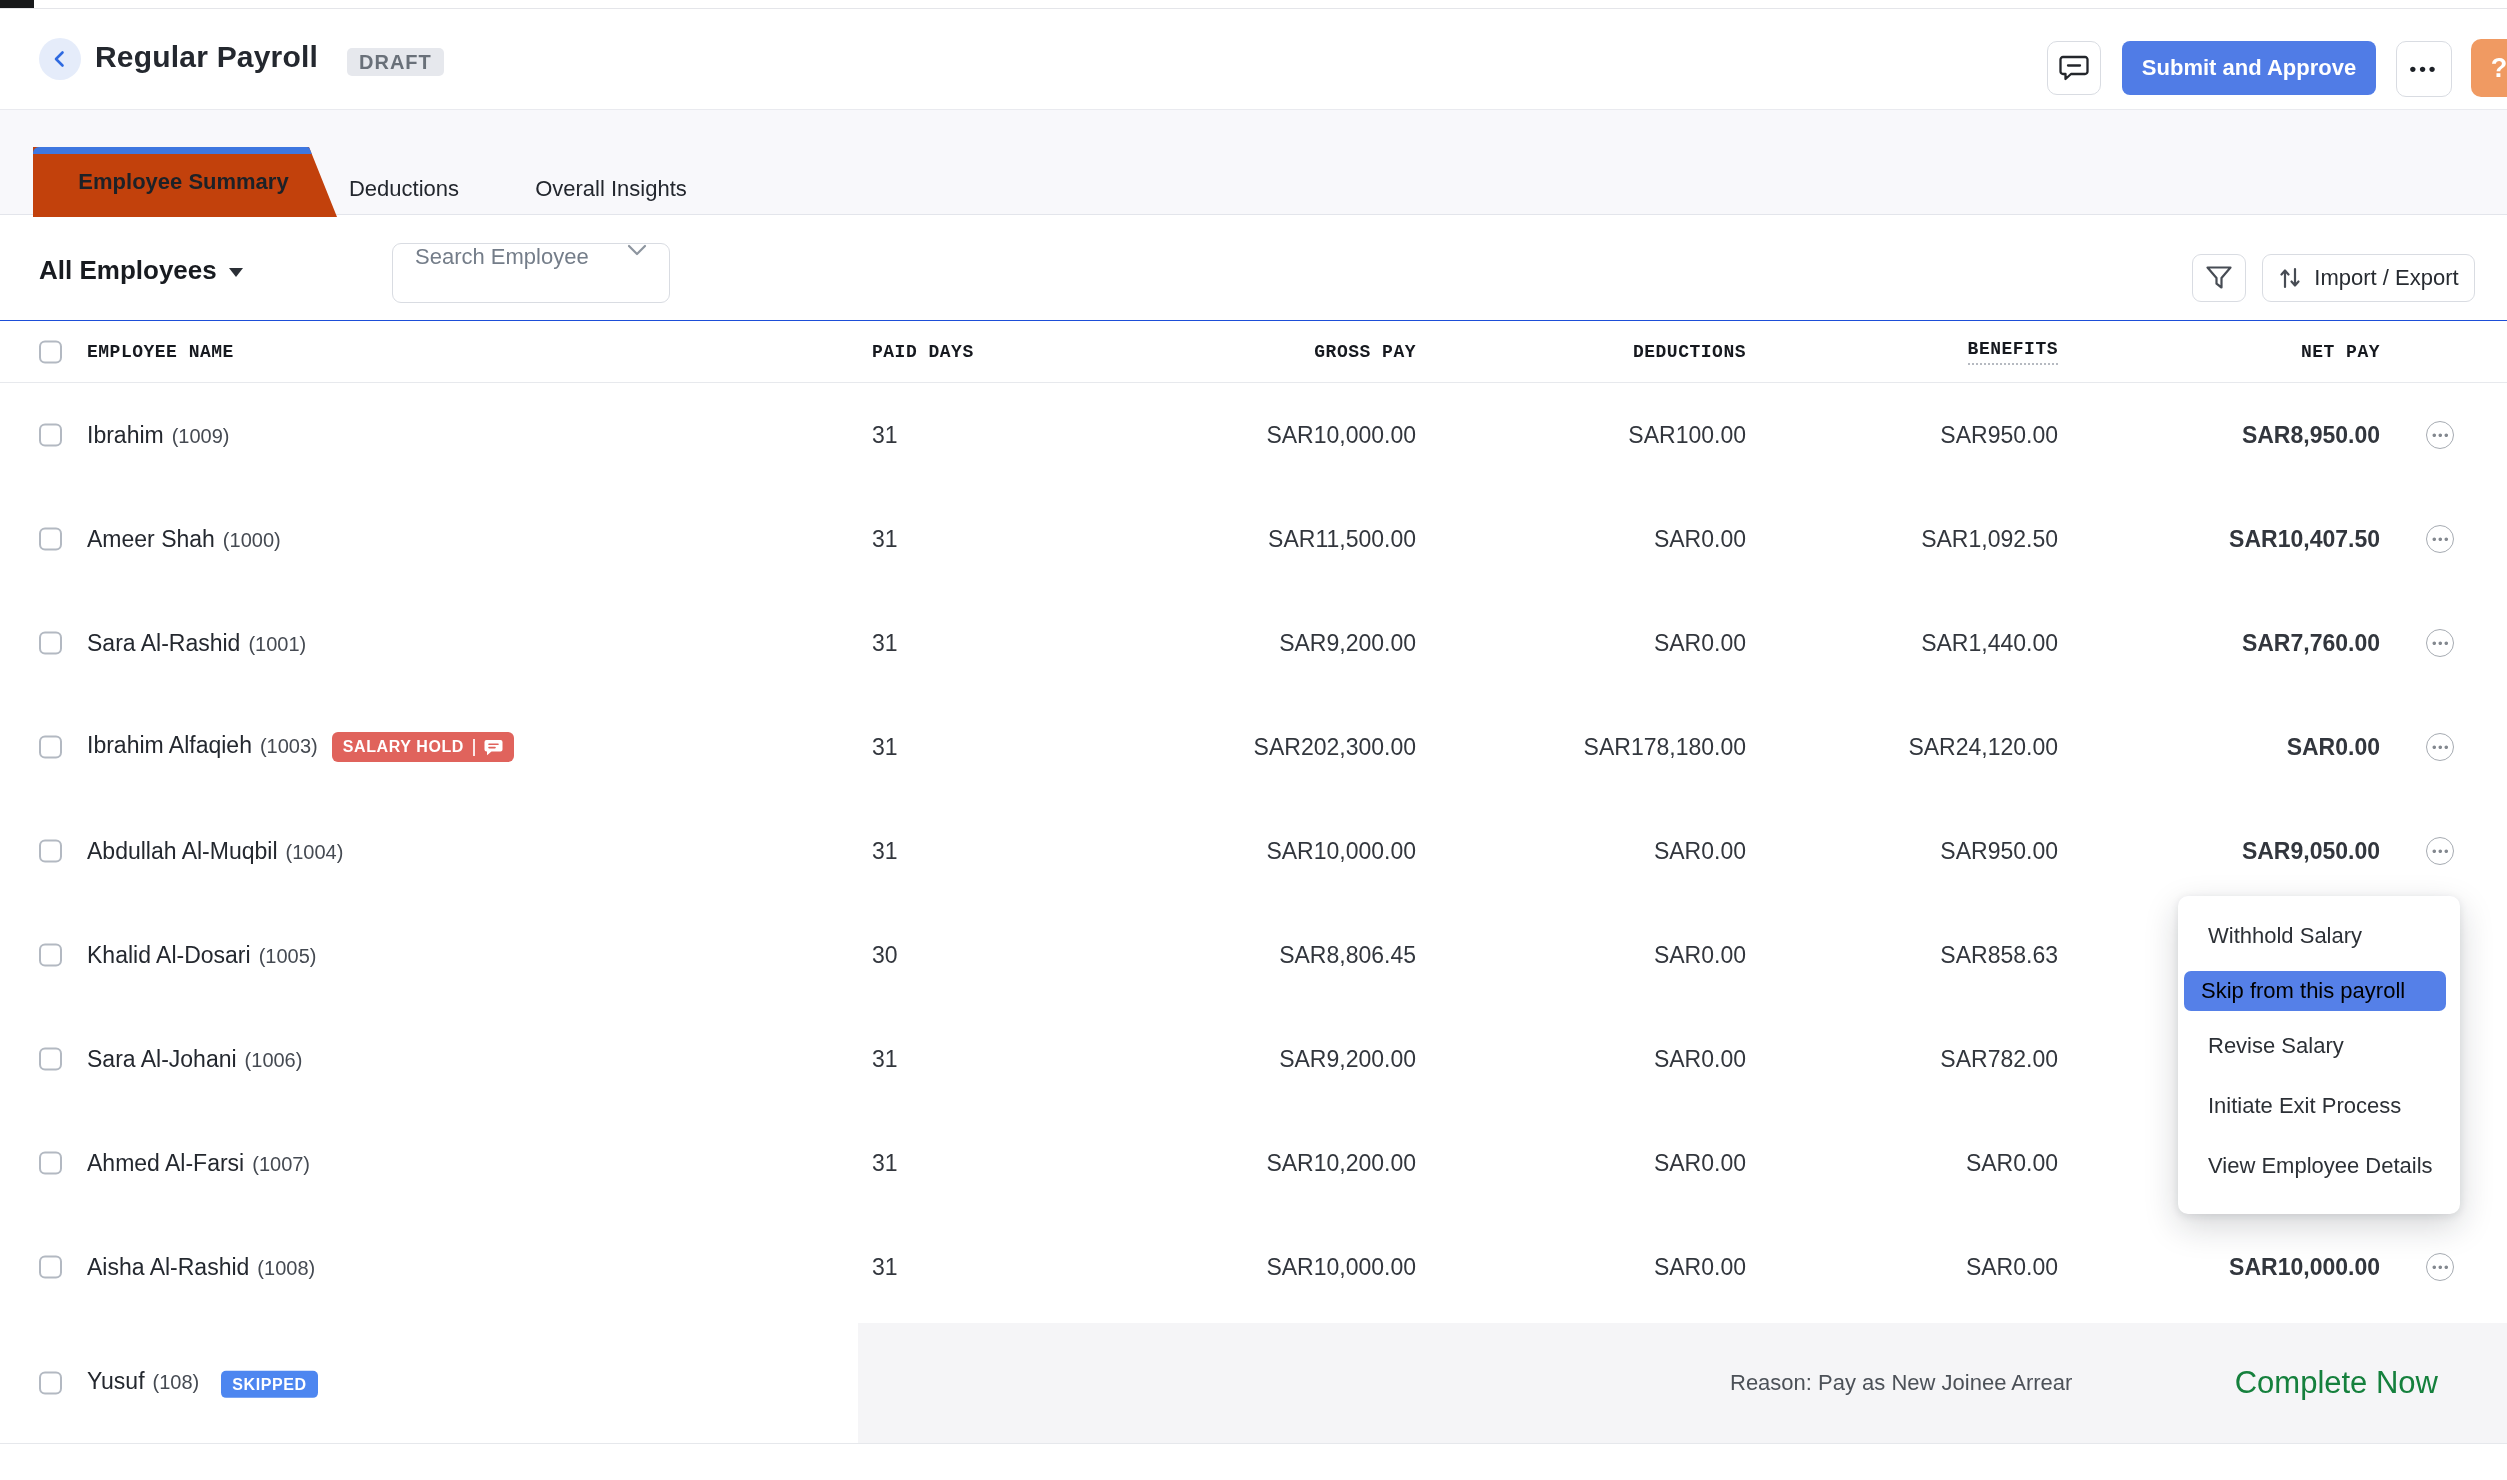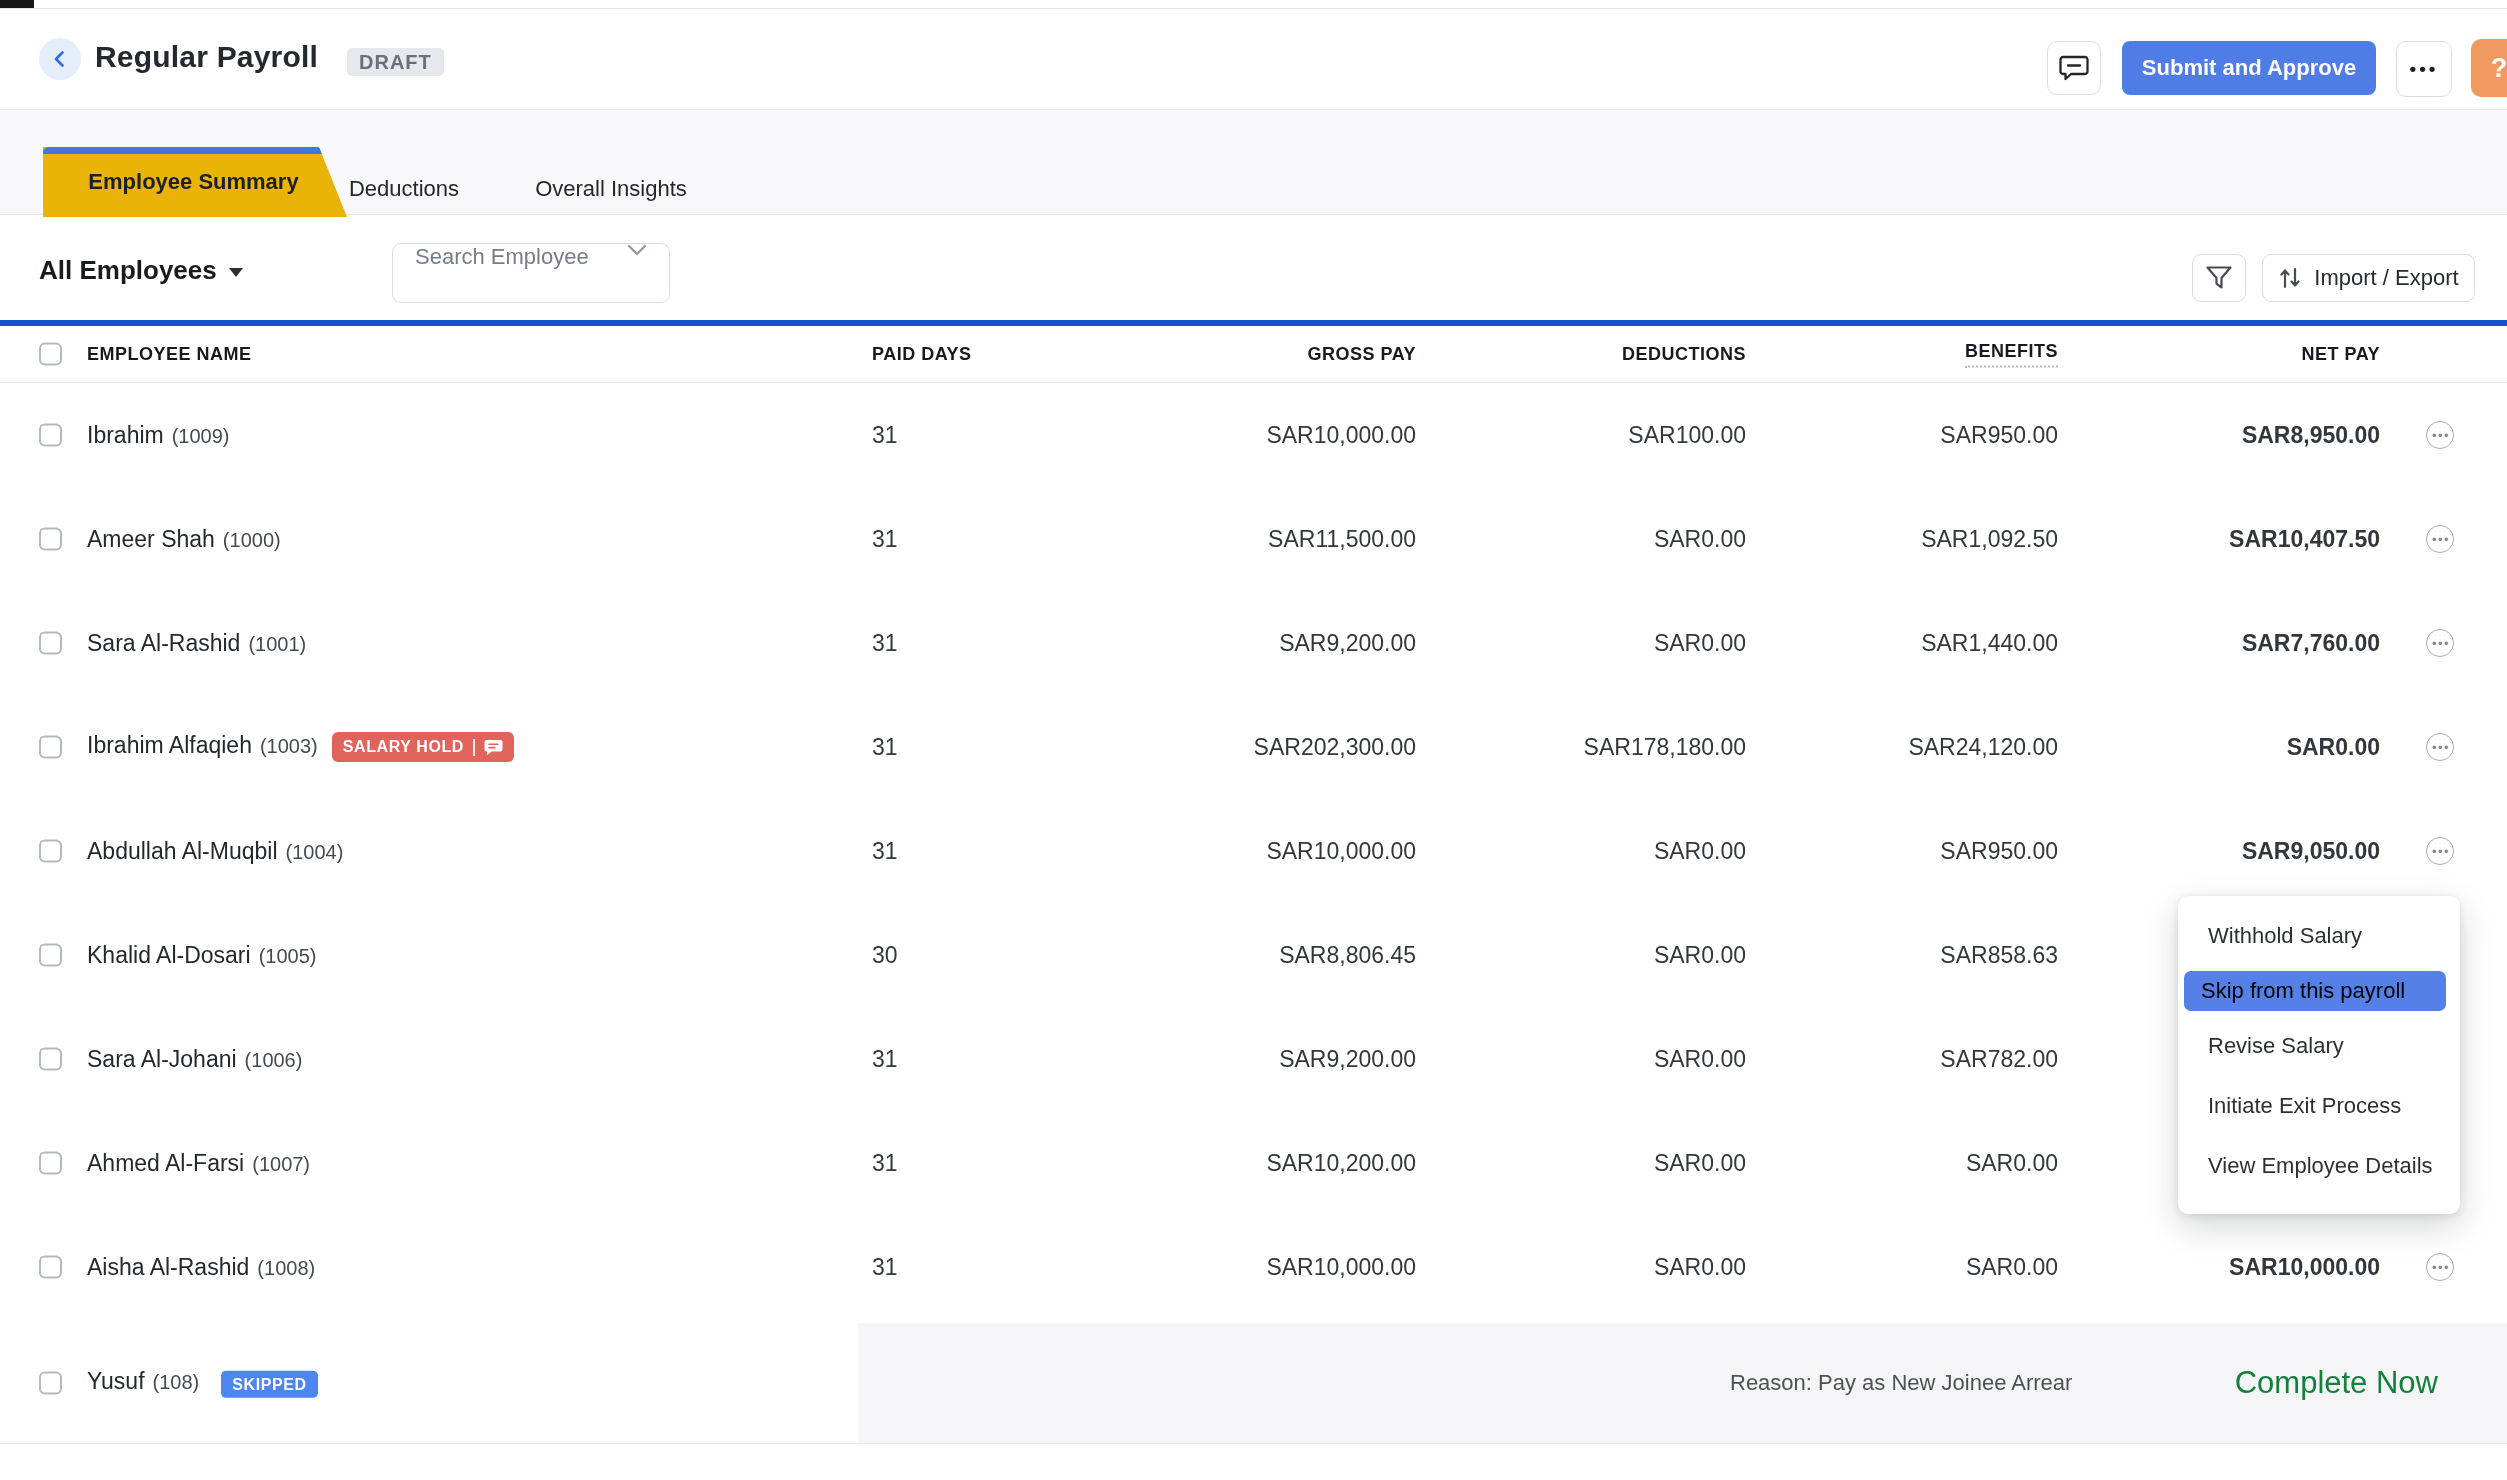--- a/index.html
+++ b/index.html
@@ -24,42 +24,42 @@
   .comment-btn{left:2047px;top:32px;width:54px;height:54px;}
   .submit-btn{left:2122px;top:32px;width:254px;height:54px;background:#507ce6;border:none;border-radius:8px;
               color:#fff;font-size:22px;font-weight:600;display:flex;align-items:center;justify-content:center;cursor:pointer;}
   .more-btn{left:2396px;top:32px;width:56px;height:56px;font-size:19px;letter-spacing:3px;color:#1d2127;font-weight:700;}
   .help-btn{left:2471px;top:30px;width:56px;height:58px;background:#f09a62;border-radius:10px 0 0 10px;
             color:#fff;font-size:27px;font-weight:700;display:flex;align-items:center;justify-content:center;cursor:pointer;}
 
   
   .tabstrip{left:0;top:109px;width:2507px;height:106px;background:#f8f8fb;box-sizing:border-box;
             border-top:1px solid #e9eaef;border-bottom:1px solid #e3e5eb;}
-  .tab-active{position:absolute;left:43px;top:37px;width:304px;height:70px;background:#eab308;
+  .tab-active{position:absolute;left:33px;top:37px;width:304px;height:70px;background:#c2410c;
               clip-path:polygon(0 0,calc(100% - 28px) 0,100% 100%,0 100%);cursor:pointer;}
   .tab-active .bar{position:absolute;left:0;top:0;height:7px;width:calc(100% - 24px);background:#3e77e0;border-radius:6px 6px 0 0;}
   .tab-active .lbl{position:absolute;left:24px;top:0;width:253px;height:100%;display:flex;align-items:center;justify-content:center;
                    font-size:22px;font-weight:600;color:#1d2127;}
   .tab{position:absolute;top:66px;transform:translateX(-50%);font-size:22px;color:#23272e;cursor:pointer;white-space:nowrap;}
   .tab-deductions{left:404px;}
   .tab-insights{left:611px;}
 
   
   .scope{left:39px;top:255px;font-size:26px;font-weight:700;color:#181b20;display:flex;align-items:center;gap:12px;cursor:pointer;}
   .caret-down{width:0;height:0;border-left:7px solid transparent;border-right:7px solid transparent;border-top:9px solid #2b2f36;margin-top:4px;}
   .search-select{left:392px;top:243px;width:278px;height:60px;border:1.5px solid #d9dce2;border-radius:9px;background:#fff;
                  box-sizing:border-box;display:flex;justify-content:space-between;padding:0 22px;cursor:pointer;}
   .search-select .ph{font-size:22px;color:#747d89;}
   .filter-btn{left:2192px;top:254px;width:54px;height:48px;border-radius:9px;}
   .impexp-btn{left:2262px;top:254px;width:213px;height:48px;border-radius:9px;gap:12px;
               font-size:22px;color:#272b31;font-weight:500;}
 
   
   .thead{left:0;top:320px;width:2507px;height:63px;box-sizing:border-box;
-         border-top:6px solid #1d4ed8;border-bottom:1px solid #e7e9ed;background:#fff;}
+         border-top:1px solid #1d4ed8;border-bottom:1px solid #e7e9ed;background:#fff;font-family:Liberation Mono, monospace;}
   .cell{position:absolute;top:50%;transform:translateY(-50%);white-space:nowrap;}
   .hcell{font-size:18px;font-weight:700;letter-spacing:0.5px;color:#16191f;}
   .c-check{left:39px;}
   .c-name{left:87px;}
   .c-days{left:872px;}
   .c-gross{right:1091px;}
   .c-ded{right:761px;}
   .c-ben{right:449px;}
   .c-net{right:127px;}
   .c-action{left:2426px;}

